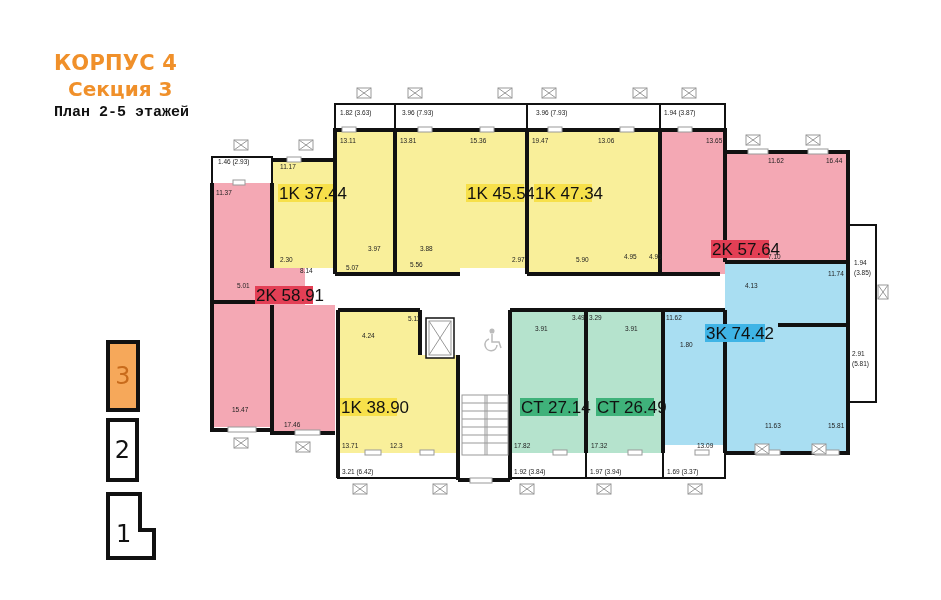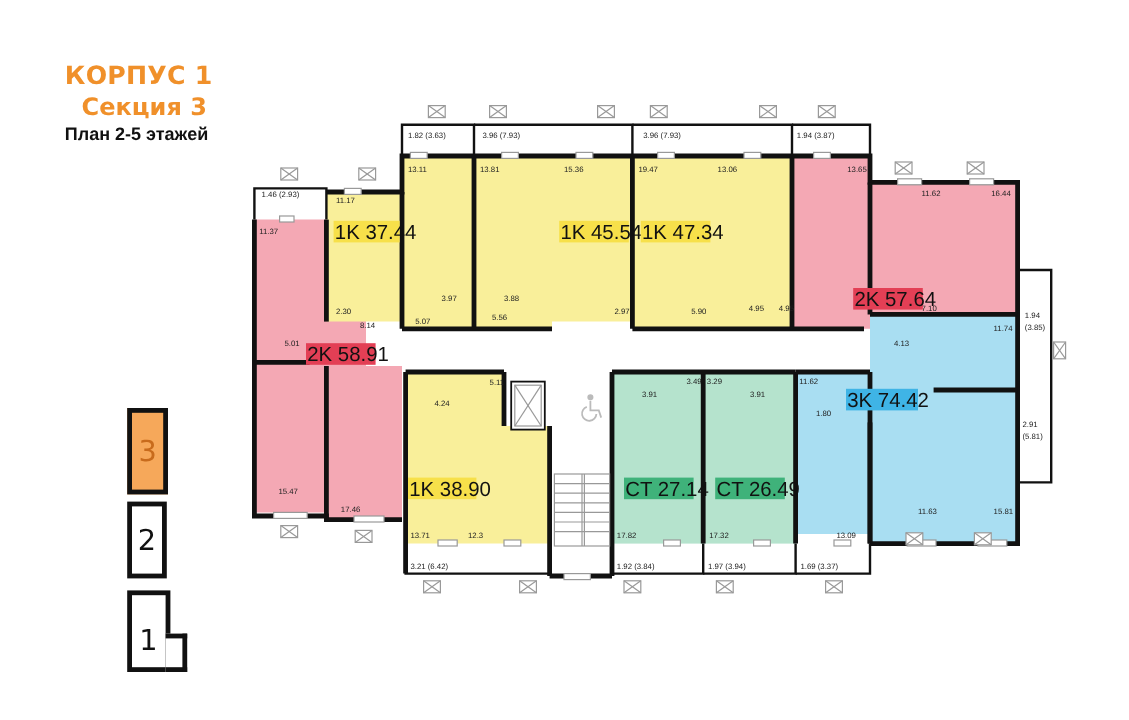--- a/index.html
+++ b/index.html
@@ -1,33 +1,33 @@
 <!DOCTYPE html>
 <html><head>
 <meta charset="utf-8">
 <style>
   html, body { margin:0; padding:0; background:#ffffff; }
   body { width:941px; height:600px; position:relative; overflow:hidden; font-family:"Liberation Sans", sans-serif; }
   .title-block { position:absolute; left:54px; top:50px; }
   .t1 { color:#f0902a; font-weight:bold; font-size:21px; line-height:26px; font-family:"DejaVu Sans", sans-serif; letter-spacing:0.2px; }
   .t2 { color:#f0902a; font-weight:bold; font-size:20px; line-height:26px; font-family:"DejaVu Sans", sans-serif;margin-left:14px; }
-  .t3 { color:#111; font-weight:bold; font-size:15px; line-height:22px; font-family:Liberation Sans, sans-serif; }
+  .t3 { color:#111; font-weight:bold; font-size:15px; line-height:22px; font-family:Liberation Mono, monospace; }
   .sections { position:absolute; left:100px; top:340px; width:70px; height:230px; }
   .sec { position:absolute; border:4px solid #111; box-sizing:border-box; display:flex; align-items:center; justify-content:center; font-family:"DejaVu Sans", sans-serif; font-size:24px; color:#111; cursor:pointer; }
   .sec.active { background:#f6a85a; color:#c86b1c; }
   #plan { position:absolute; left:0; top:0; width:941px; height:600px; }
   .lbl { font-family:"Liberation Sans", sans-serif; font-size:6.5px; fill:#222; }
   .big { font-family:"Liberation Sans", sans-serif; font-size:17px; fill:#111; }
   .apt { cursor:pointer; }
 </style>
 </head>
 <body>
 
 <div class="title-block">
-  <div class="t1">КОРПУС 1</div>
+  <div class="t1">КОРПУС 4</div>
   <div class="t2">Секция 3</div>
   <div class="t3">План 2-5 этажей</div>
 </div>
 
 <svg id="plan" viewBox="0 0 941 600" xmlns="http://www.w3.org/2000/svg">
 
   <g class="apt">
     <polygon points="212,183 272,183 272,255 305,255 305,305 335,305 335,433 272,433 272,427 212,427" fill="#f4a8b4"></polygon>
   </g>
 

